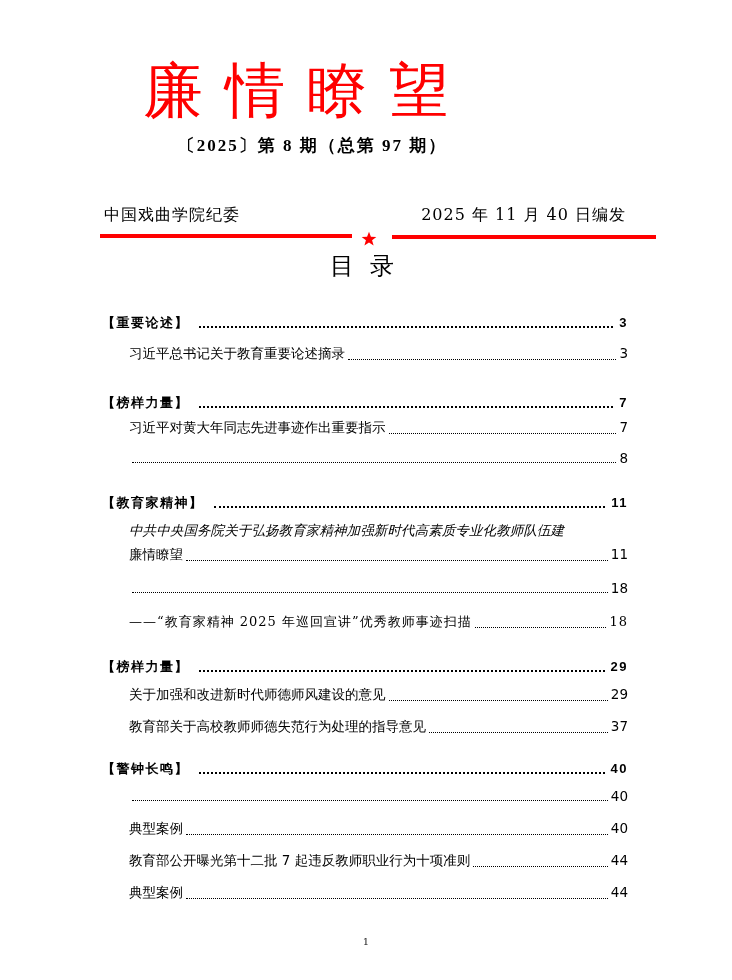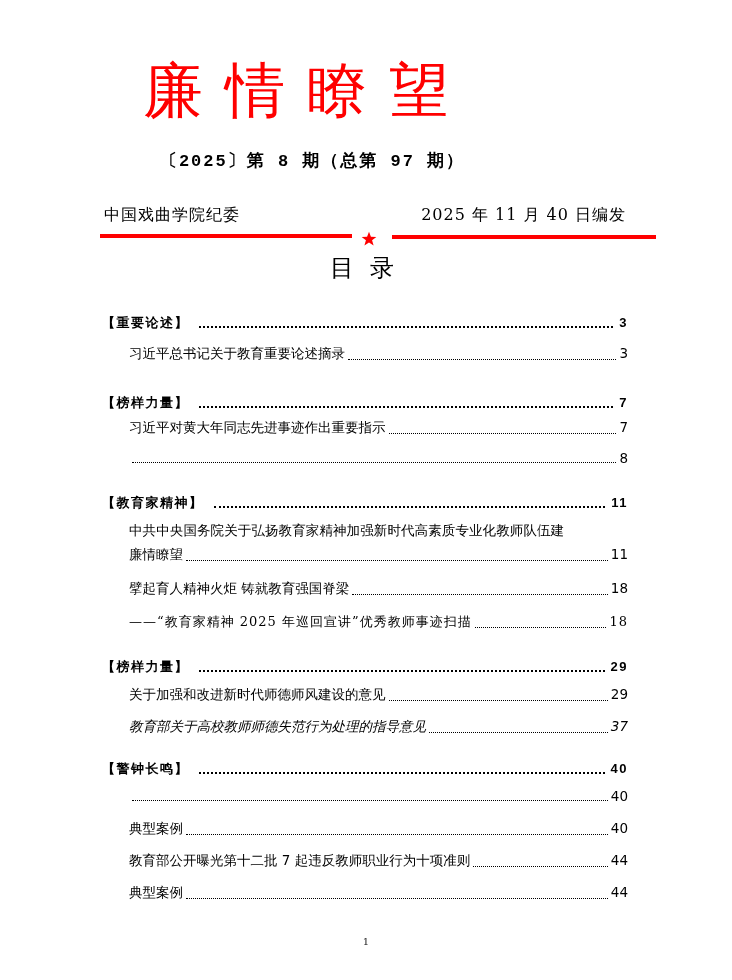--- a/index.html
+++ b/index.html
@@ -5,22 +5,22 @@
     * { margin: 0; padding: 0; box-sizing: border-box; }
     html, body { width: 732px; height: 980px; background: #ffffff; overflow: hidden; }
     body { position: relative; font-family: "DejaVu Sans", sans-serif; color: #000; }
 
     .masthead {
       position: absolute; left: 0; top: 52px; width: 596px; text-align: center;
       color: #ff0000; font-family: "DejaVu Serif", serif; font-size: 60px;
       letter-spacing: 22px; line-height: 76px; padding-left: 18px;
     }
     .issue {
-      position: absolute; left: 0; top: 150px; width: 619px; text-align: center;
-      font-family: Liberation Mono, monospace; font-weight: bold; font-size: 17px;
+      position: absolute; left: 0; top: 134px; width: 619px; text-align: center;
+      font-family: Liberation Serif, serif; font-weight: bold; font-size: 17px;
       letter-spacing: 2px; line-height: 24px; padding-left: 6px;
     }
     .issuer {
       position: absolute; left: 104px; top: 204px;
       font-family: Liberation Sans, sans-serif; font-size: 16px; letter-spacing: 1px; line-height: 22px;
     }
     .date {
       position: absolute; right: 106px; top: 204px;
       font-family: "DejaVu Serif", serif; font-size: 16px; letter-spacing: 1px; line-height: 22px;
     }
@@ -28,21 +28,21 @@
       position: absolute; left: 100px; top: 234px; width: 252px; height: 4px; background: #ff0000;
     }
     .rule-right {
       position: absolute; left: 392px; top: 235px; width: 264px; height: 4px; background: #ff0000;
     }
     .star {
       position: absolute; left: 361px; top: 231px; width: 16px; height: 16px;
     }
     .toc-title {
       position: absolute; left: 0; top: 252px; width: 728px; text-align: center;
-      font-family: Liberation Serif, serif; font-size: 24px; letter-spacing: 16px;
+      font-family: Liberation Mono, monospace; font-size: 24px; letter-spacing: 16px;
       line-height: 32px; padding-left: 12px;
     }
 
     .toc { position: absolute; left: 102px; top: 314px; width: 526px; }
     .row {
       position: absolute; left: 0; width: 526px; display: flex; align-items: baseline;
       white-space: nowrap; overflow: hidden;
     }
     .row.section {
       font-family: Liberation Sans, sans-serif; font-weight: bold; font-size: 13px; letter-spacing: 1.5px;
@@ -55,21 +55,21 @@
       border-bottom: 1.5px dotted #000; height: 1px; align-self: flex-end; margin-bottom: 3px;
     }
     .row.section .dots {
       border-bottom: 2.5px dotted #000; margin: 0 6px 4px 10px;
     }
     .row .page { flex: 0 0 auto; }
     .row.section .page { font-size: 13px; }
 
     .wrap-line {
       position: absolute; left: 27px; width: 499px; white-space: nowrap;
-      font-family: "DejaVu Sans", sans-serif; font-size: 13.5px; letter-spacing: 0.1px;
+      font-family: "DejaVu Sans", sans-serif; font-size: 13.5px; letter-spacing: 0.1px; font-style: italic;
     }
 
     .page-number {
       position: absolute; left: 0; top: 936px; width: 732px; text-align: center;
       font-family: "DejaVu Serif", serif; font-size: 10px; color: #222;
     }
   </style>
 </head>
 <body>
 
@@ -119,41 +119,40 @@
     <span class="dots"></span>
     <span class="page">11</span>
   </div>
   <div class="wrap-line" style="top:208px;">中共中央国务院关于弘扬教育家精神加强新时代高素质专业化教师队伍建</div>
   <div class="row entry" style="top:232px;">
     <span class="label">廉情瞭望</span>
     <span class="dots"></span>
     <span class="page">11</span>
   </div>
   <div class="row entry" style="top:266px;">
-    <span class="label">擘起育人精神火炬 铸就教育强国脊梁</span>
     <span class="dots"></span>
     <span class="page">18</span>
   </div>
   <div class="row entry sub" style="top:299px;">
     <span class="label">——“教育家精神 2025 年巡回宣讲”优秀教师事迹扫描</span>
     <span class="dots"></span>
     <span class="page">18</span>
   </div>
 
   <div class="row section" style="top:344px;">
     <span class="label">【榜样力量】</span>
     <span class="dots"></span>
     <span class="page">29</span>
   </div>
   <div class="row entry" style="top:372px;">
     <span class="label">关于加强和改进新时代师德师风建设的意见</span>
     <span class="dots"></span>
     <span class="page">29</span>
   </div>
-  <div class="row entry" style="top:404px;font-style:italic;">
+  <div class="row entry" style="top:404px;">
     <span class="label">教育部关于高校教师师德失范行为处理的指导意见</span>
     <span class="dots"></span>
     <span class="page">37</span>
   </div>
 
   <div class="row section" style="top:446px;">
     <span class="label">【警钟长鸣】</span>
     <span class="dots"></span>
     <span class="page">40</span>
   </div>

